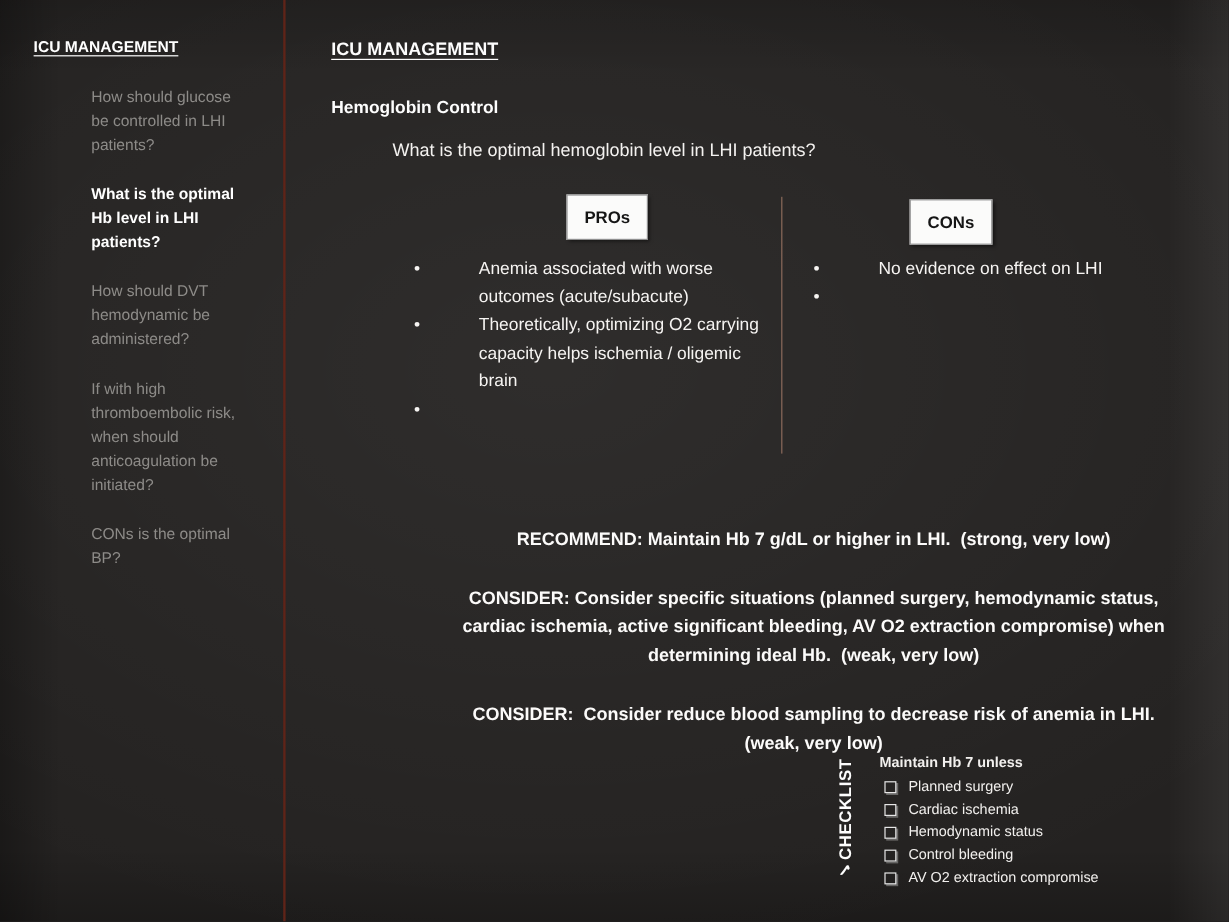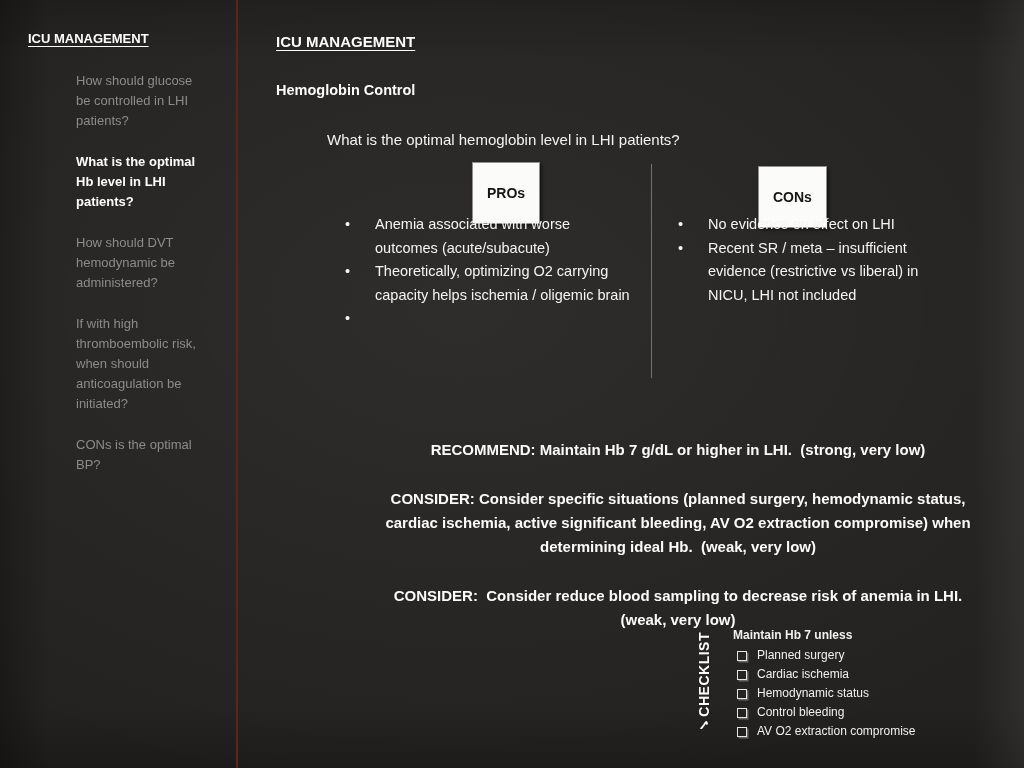--- a/index.html
+++ b/index.html
@@ -20,32 +20,32 @@
   
   .sidebar{position:absolute;left:28px;top:30px;width:176px;font-size:13px;}
   .sidebar-title{color:#ffffff;font-weight:bold;text-decoration:underline;text-underline-offset:3px;margin:0 0 23px 0;line-height:18px;}
   .sidebar-item{color:#8d8b88;line-height:20px;margin-bottom:21px;margin-left:48px;}
   .sidebar-item.active{color:#fefefe;font-weight:bold;}
   .sidebar-divider{position:absolute;left:236px;top:0;width:2px;height:768px;background:#5f2418;}
 
   
   .main-title{position:absolute;left:276px;top:33px;font-size:15px;font-weight:bold;color:#fdfdfd;text-decoration:underline;text-underline-offset:3px;}
   .main-subtitle{position:absolute;left:276px;top:82px;font-size:14.5px;font-weight:bold;color:#fdfdfd;}
-  .question{position:absolute;left:327px;top:131px;font-size:15px;color:#f4f2f0;}
+  .question{position:absolute;left:327px;top:117px;font-size:15px;color:#f4f2f0;}
 
   
   .pros-label{position:absolute;left:472px;top:162px;}
   .cons-label{position:absolute;left:758px;top:166px;}
-  .label-box{display:inline-block;background:#fbfbfa;color:#151515;font-size:14px;font-weight:bold;padding:22px 14px;border:1px solid #8f8f8f;box-shadow:2px 2px 3px rgba(0,0,0,0.5);}
+  .label-box{display:inline-block;background:#fbfbfa;color:#151515;font-size:14px;font-weight:bold;padding:10px 14px;border:1px solid #8f8f8f;box-shadow:2px 2px 3px rgba(0,0,0,0.5);}
   .col-divider{position:absolute;left:651px;top:164px;width:1px;height:214px;background:rgba(205,150,125,0.6);}
   .pros-list{position:absolute;left:345px;top:213px;width:288px;}
   .cons-list{position:absolute;left:678px;top:213px;width:242px;}
   .bullet-row{display:flex;color:#f6f4f2;font-size:14.5px;line-height:23.5px;}
   .bullet-glyph{flex:0 0 30px;}
-  .bullet-text{flex:1;}
+  .bullet-text{flex:1;margin-left:24px;}
 
   
   .recommendations{position:absolute;left:376px;top:438px;width:604px;color:#fcfbfa;font-size:15px;font-weight:bold;line-height:24px;text-align:center;}
   .recommendations p{margin:0 0 25px 0;white-space:pre-wrap;}
 
   
   .checklist{position:absolute;left:733px;top:628px;color:#f2f0ee;font-size:12px;}
   .checklist-header{font-weight:bold;margin-bottom:3px;line-height:15px;}
   .checklist-item{display:flex;align-items:center;line-height:19px;}
   .checkbox-icon{flex:0 0 auto;width:8px;height:8px;border:1px solid #e6e6e6;box-shadow:1.5px 1.5px 0 rgba(230,230,230,0.35);margin:0 10px 0 4px;}
@@ -93,21 +93,20 @@
     </div>
   </div>
 
   <div class="cons-list">
     <div class="bullet-row">
       <span class="bullet-glyph">•</span>
       <span class="bullet-text">No evidence on effect on LHI</span>
     </div>
     <div class="bullet-row">
       <span class="bullet-glyph">•</span>
-      <span class="bullet-text">Recent SR / meta – insufficient evidence (restrictive vs liberal) in NICU, LHI not included</span>
     </div>
   </div>
 
   <div class="recommendations">
     <p>RECOMMEND: Maintain Hb 7 g/dL or higher in LHI.  (strong, very low)</p>
     <p>CONSIDER: Consider specific situations (planned surgery, hemodynamic status, cardiac ischemia, active significant bleeding, AV O2 extraction compromise) when determining ideal Hb.  (weak, very low)</p>
     <p>CONSIDER:  Consider reduce blood sampling to decrease risk of anemia in LHI. (weak, very low)</p>
   </div>
 
   <div class="checklist-vertical">

